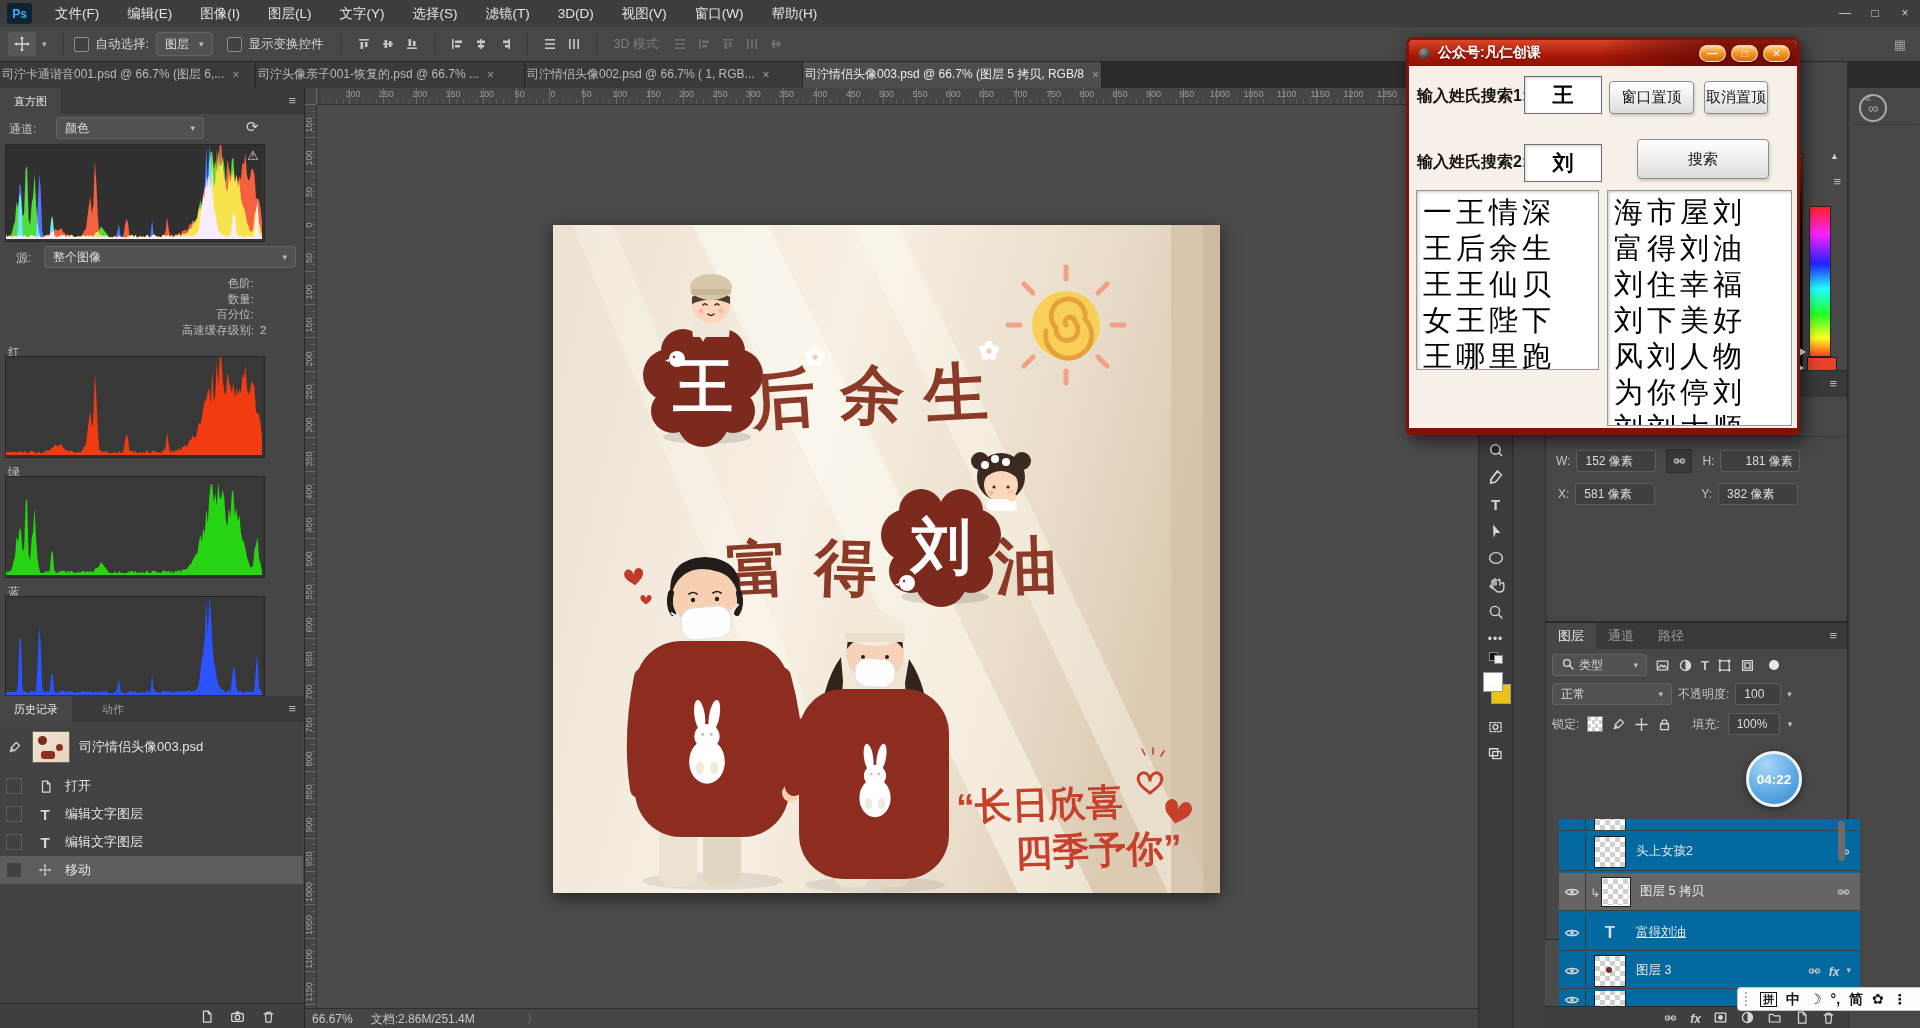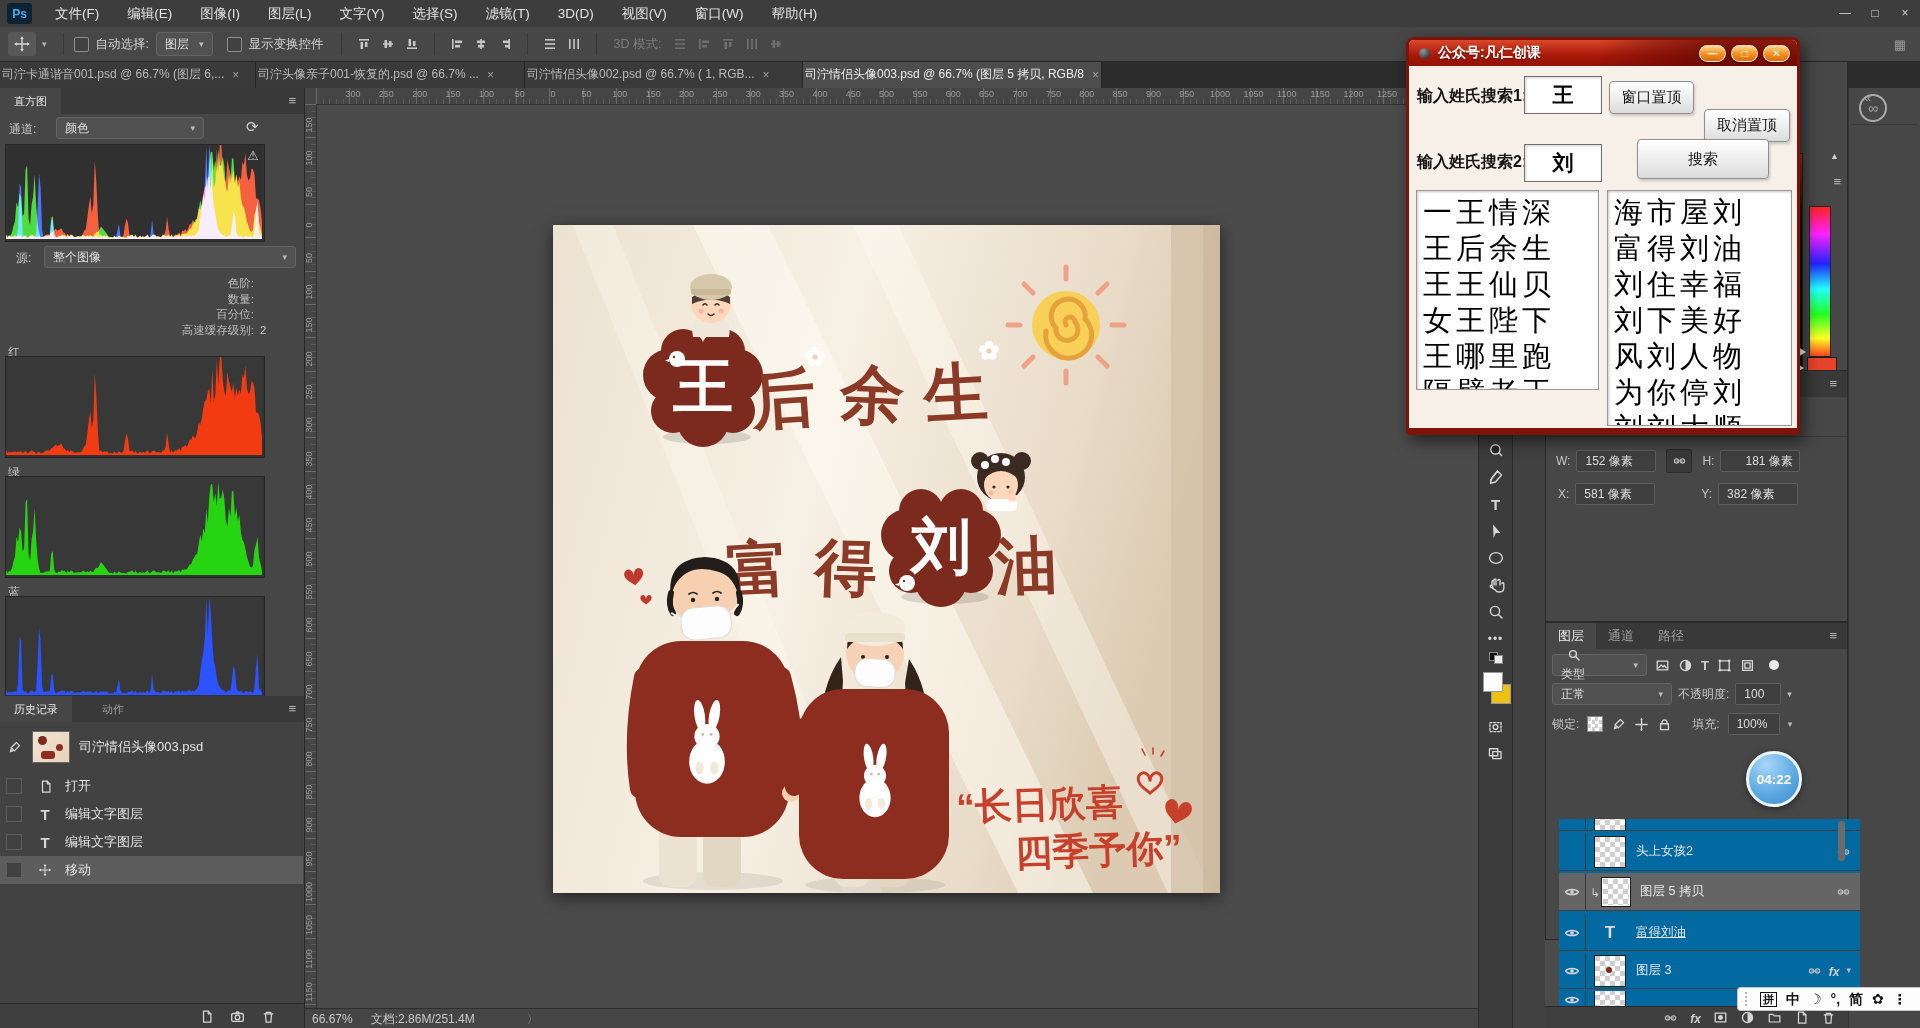--- a/index.html
+++ b/index.html
@@ -807,21 +807,21 @@
 
   <div class="panel" style="top:622px;height:318px;" id="layerspanel">
     <div class="ptab-strip">
       <span class="ptab active">图层</span>
       <span class="ptab">通道</span>
       <span class="ptab">路径</span>
       <span class="pmenu">≡</span>
     </div>
     <div style="display:flex;align-items:center;margin:5px 6px 0 6px;gap:8px;">
       <div class="dd" style="width:95px;justify-content:space-between;box-sizing:border-box;">
-        <span style="display:flex;align-items:center;gap:5px;flex-direction:column;">
+        <span style="display:flex;align-items:flex-start;gap:5px;">
             <span id="lp-search">
               <svg width="13" height="13" viewBox="0 0 13 13" fill="none" stroke="#d6d6d6" stroke-width="1.4" stroke-linecap="round" stroke-linejoin="round">
                 <circle cx="6" cy="6" r="3.4"></circle>
                 <path d="M8.6 8.6L12 12"></path>
               </svg>
             </span>
             <span>类型</span>
           </span>
           <span class="caret">▾</span>
       </div>
@@ -1024,25 +1024,25 @@
       <span class="ttl">公众号:凡仁创课</span>
       <div id="dlg-controls">
         <span class="dlg-btn">—</span>
         <span class="dlg-btn">□</span>
         <span class="dlg-btn">✕</span>
       </div>
     </div>
     <span class="dlg-lbl" style="left:8px;top:46px;">输入姓氏搜索1:</span>
     <div class="dlg-input" style="left:115px;top:36px;width:78px;height:38px;">王</div>
     <div class="dlg-push" style="left:200px;top:41px;width:85px;height:33px;">窗口置顶</div>
-    <div class="dlg-push" style="left:295px;top:41px;width:86px;height:33px;margin-top:28px;">取消置顶</div>
+    <div class="dlg-push" style="left:295px;top:41px;width:64px;height:33px;">取消置顶</div>
     <span class="dlg-lbl" style="left:8px;top:112px;">输入姓氏搜索2:</span>
     <div class="dlg-input" style="left:115px;top:104px;width:78px;height:38px;">刘</div>
     <div class="dlg-push" style="left:228px;top:99px;width:132px;height:40px;">搜索</div>
-    <div class="dlg-list" style="left:7px;top:150px;width:183px;height:200px;" id="dlg-list1">
+    <div class="dlg-list" style="left:7px;top:150px;width:183px;height:180px;" id="dlg-list1">
         <div>一王情深</div>
         <div>王后余生</div>
         <div>王王仙贝</div>
         <div>女王陛下</div>
         <div>王哪里跑</div>
         <div>隔壁老王</div>
         <div>胜者为王</div>
       </div>
     <div class="dlg-list" style="left:198px;top:150px;width:185px;height:236px;" id="dlg-list2">
         <div>海市屋刘</div>

